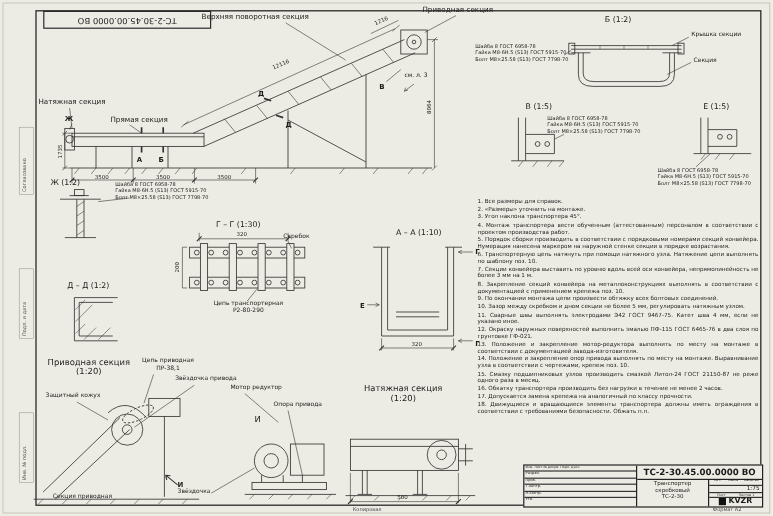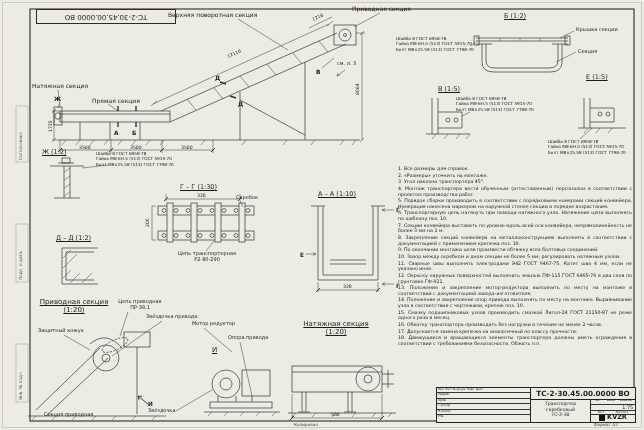--- a/index.html
+++ b/index.html
@@ -5,21 +5,21 @@
   html,body{margin:0;padding:0;}
   .sheet{position:relative;width:644px;height:430px;background:#edece4;overflow:hidden;
          font-family:"DejaVu Sans",sans-serif;color:#1c1c1c;}
   svg{position:absolute;left:0;top:0;}
   svg text{font-family:"DejaVu Sans",sans-serif;fill:#1c1c1c;}
   .dim{font-size:4.6px;}
   .mk{font-size:5.8px;font-weight:bold;}
   .t{position:absolute;white-space:nowrap;line-height:1.15;color:#1c1c1c;}
   .f4{font-size:4.2px;}.f5{font-size:5px;}
   .f6{font-size:6px;}.f65{font-size:6.5px;}.f7{font-size:7px;}
-  .u{text-decoration:underline;}
+  .u{}
   .ctr{text-align:center;}
   .callout{font-size:4.2px;line-height:1.3;}
   .docbox{width:138px;height:13px;border:0.8px solid #2b2b2b;line-height:13px;
           text-align:center;font-size:7px;transform:rotate(180deg);}
   .vert{transform:rotate(-90deg);transform-origin:0 0;font-size:4.2px;color:#555;}
   .notes{width:234px;white-space:normal;font-size:4.7px;line-height:1.2;text-align:justify;}
   .note{margin-bottom:1px;}
   .tb{border:1.2px solid #222;background:#edece4;}
   .tb *{box-sizing:border-box;}
   .tbrow{border-bottom:0.6px solid #333;overflow:hidden;font-size:3px;padding-left:1px;}
@@ -246,30 +246,30 @@
 <div class="t callout" style="left:96px;top:151px;">
   <div>Шайба 8 ГОСТ 6958-78</div>
   <div>Гайка М8-6Н.5 (S13) ГОСТ 5915-70</div>
   <div>Болт М8×25.58 (S13) ГОСТ 7798-70</div>
 </div>
 
 <div class="t f65 u" style="left:504px;top:13px;">Б (1:2)</div>
 <div class="t f5" style="left:576px;top:27px;">Крышка секции</div>
 <div class="t f5" style="left:578px;top:49px;">Секция</div>
 <div class="t f65 u" style="left:438px;top:86px;">В (1:5)</div>
-<div class="t f65 u" style="left:586px;top:74px;">Е (1:5)</div>
+<div class="t f65 u" style="left:586px;top:86px;">Е (1:5)</div>
 <div class="t f65 u" style="left:42px;top:149px;">Ж (1:2)</div>
 <div class="t f65 u" style="left:180px;top:184px;">Г – Г (1:30)</div>
 <div class="t f5" style="left:236px;top:195px;">Скребок</div>
 <div class="t f5 ctr" style="left:172px;top:251px;width:70px;">
   <div>Цепь транспортерная</div>
   <div>Р2-80-290</div>
 </div>
 <div class="t f65 u" style="left:56px;top:235px;">Д – Д (1:2)</div>
-<div class="t f65 u" style="left:318px;top:191px;">А – А (1:10)</div>
+<div class="t f65 u" style="left:330px;top:191px;">А – А (1:10)</div>
 
 <div class="t f7 ctr" style="left:34px;top:298px;width:80px;">
   <div class="u">Приводная секция</div>
   <div class="u">(1:20)</div>
 </div>
 <div class="t f5 ctr" style="left:112px;top:299px;width:56px;">
   <div>Цепь приводная</div>
   <div>ПР-38,1</div>
 </div>
 <div class="t f5" style="left:146px;top:314px;">Звёздочка привода</div>

